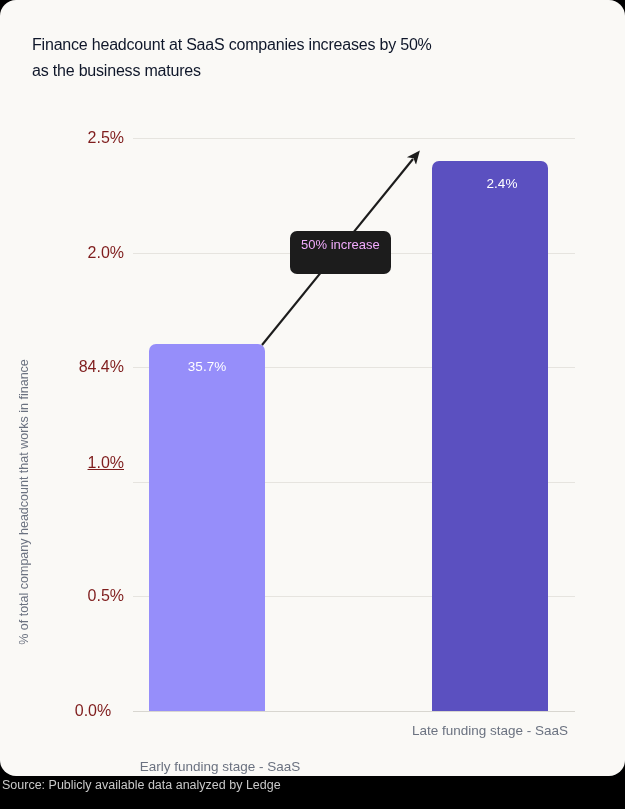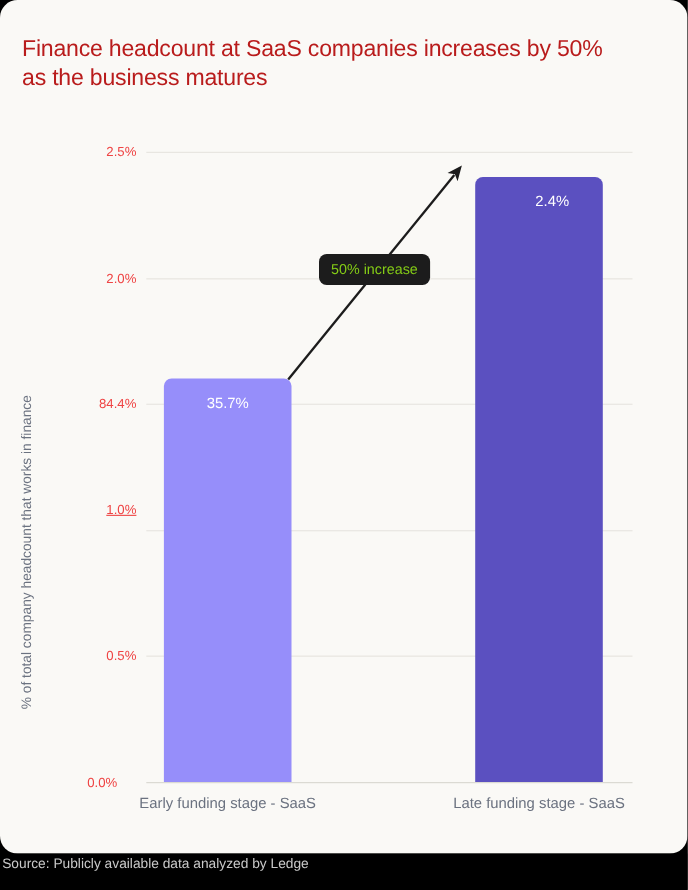--- a/index.html
+++ b/index.html
@@ -29,28 +29,28 @@
     top: 0;
     width: 625px;
     height: 776px;
     background: #faf9f6;
     border-radius: 16px;
     overflow: hidden;
   }
 
   .chart-title {
     position: absolute;
-    left: 20px;
+    left: 32px;
     top: 32px;
     width: 562px;
-    font-size: 21px;
+    font-size: 16px;
     line-height: 26px;
     font-weight: 500;
     letter-spacing: -0.2px;
-    color: #b91c1c;
+    color: #0f172a;
     white-space: pre-line;
   }
 
   
   .plot {
     position: absolute;
     left: 0;
     top: 0;
     width: 625px;
     height: 776px;
@@ -77,22 +77,22 @@
   }
   .gridline.baseline {
     background: #d8d6d0;
   }
 
   .y-tick-label {
     position: absolute;
     left: 62px;
     width: 62px;
     text-align: right;
-    font-size: 12px;
-    color: #ef4444;
+    font-size: 16px;
+    color: #7f1d1d;
     transform: translateY(-50%);
   }
 
   .bar {
     position: absolute;
     border-radius: 7px 7px 0 0;
   }
 
   .bar-value {
     position: absolute;
@@ -118,23 +118,23 @@
     top: 0;
     width: 625px;
     height: 776px;
     pointer-events: none;
   }
 
   .annot-badge {
     position: absolute;
     left: 290px;
     top: 231px;
-    padding: 6px 11px 7px;
+    padding: 6px 11px 22px;
     background: #1c1c1c;
-    color: #84cc16;
+    color: #f0abfc;
     font-size: 13px;
     border-radius: 7px;
     white-space: nowrap;
   }
 
   
   .footer {
     position: absolute;
     left: 0;
     top: 776px;
@@ -181,21 +181,21 @@
           <div class="y-tick-label" style="top: 252.6px;">2.0%</div>
           <div class="y-tick-label" style="top: 138px;">2.5%</div>
         </div>
       <div id="bars">
           <div class="bar" style="left: 149px; top: 344.28px; width: 116px; height: 366.72px; background: rgb(150, 142, 250);"></div>
           <div class="bar-value" style="left: 149px; width: 116px; top: 366.28px;">35.7%</div>
           <div class="bar" style="left: 432px; top: 160.92px; width: 116px; height: 550.08px; background: rgb(91, 80, 192);"></div>
           <div class="bar-value" style="left: 432px; width: 140px; top: 182.92px;">2.4%</div>
         </div>
       <div id="xticks">
-          <div class="x-tick-label" style="left: 67px; width: 280px;">Early funding stage - SaaS</div>
+          <div class="x-tick-label" style="left: 80px; width: 280px; margin-top: 36px;">Early funding stage - SaaS</div>
           <div class="x-tick-label" style="left: 350px; width: 280px;">Late funding stage - SaaS</div>
         </div>
 
       <svg class="annot-arrow" viewBox="0 0 625 776" width="625" height="776">
         <defs>
           <marker id="ah" markerWidth="7" markerHeight="7" refX="1.2" refY="3.2" orient="auto" markerUnits="strokeWidth">
             <path d="M0,0.4 L6.4,3.2 L0,6 L1.6,3.2 Z" fill="#1c1c1c"></path>
           </marker>
         </defs>
         <line x1="262" y1="345" x2="413" y2="159" stroke="#1c1c1c" stroke-width="2.1" marker-end="url(#ah)"></line>

